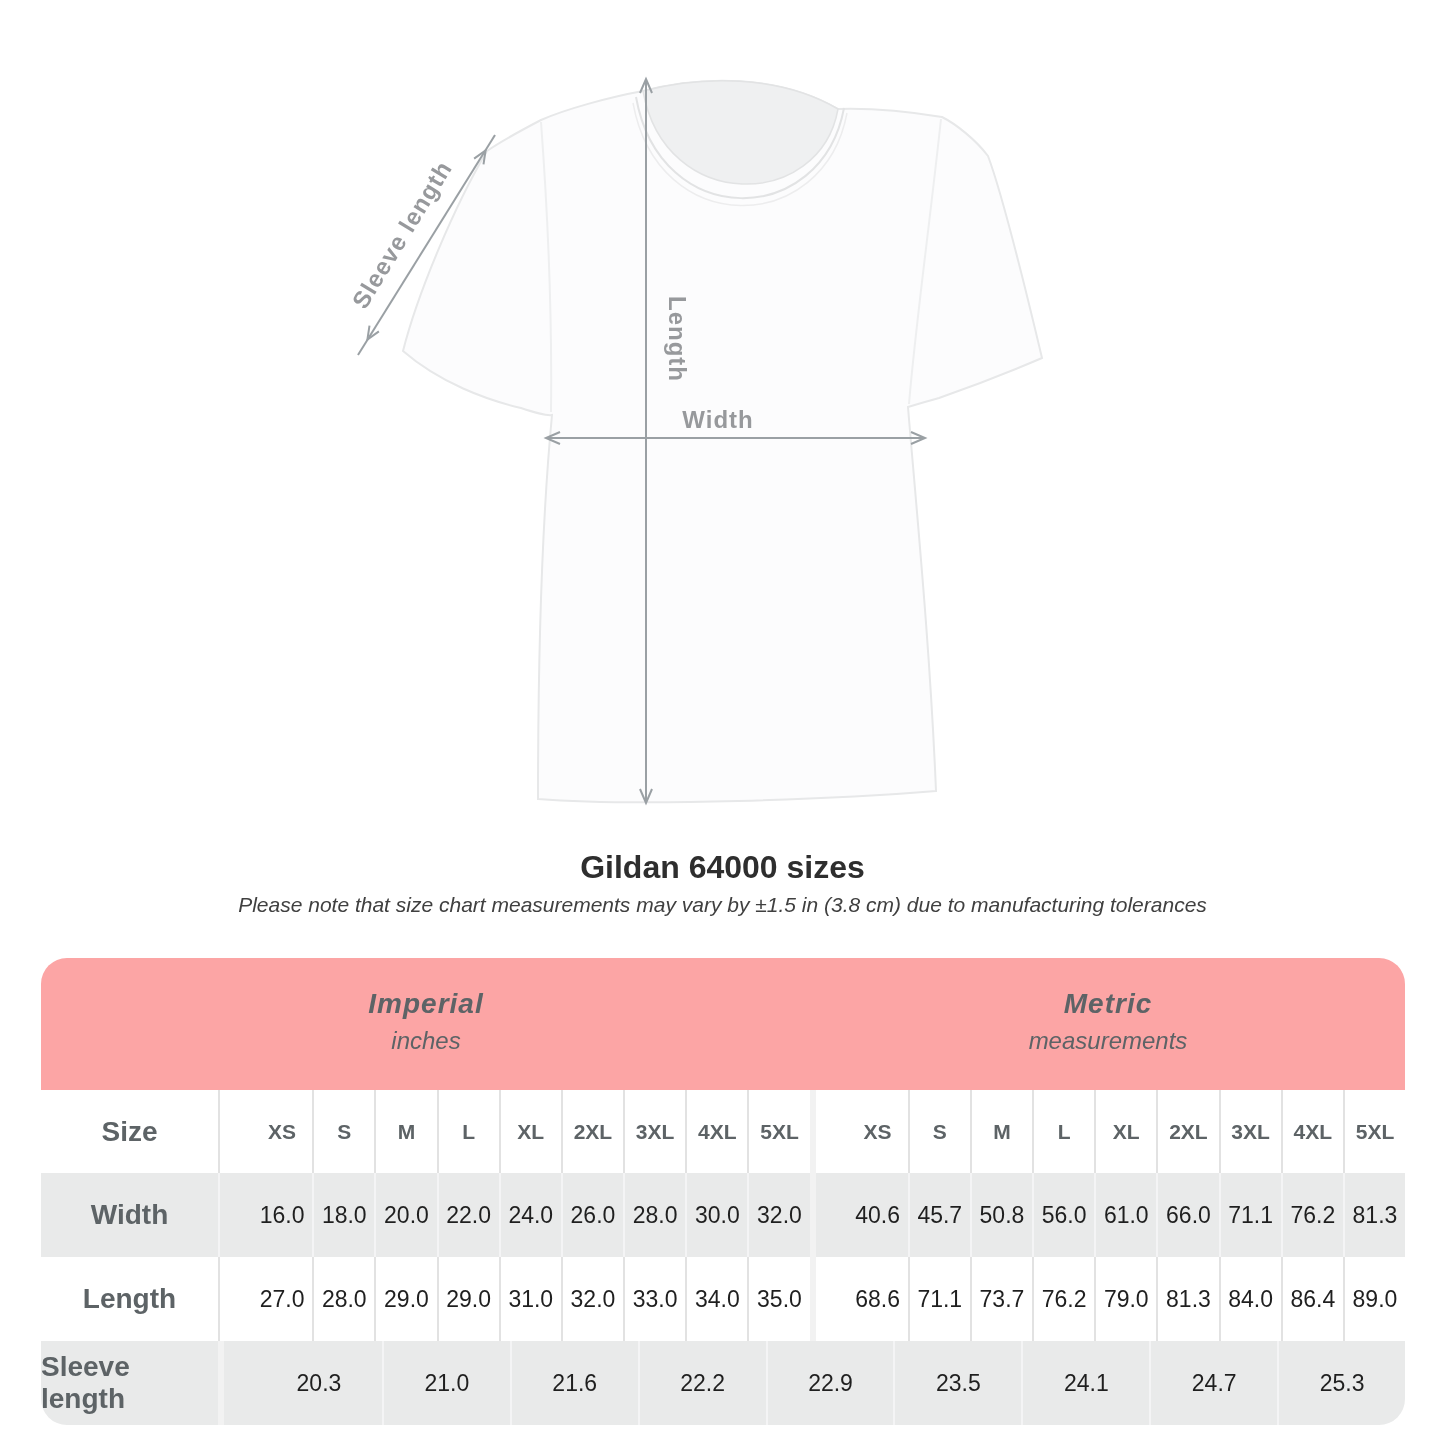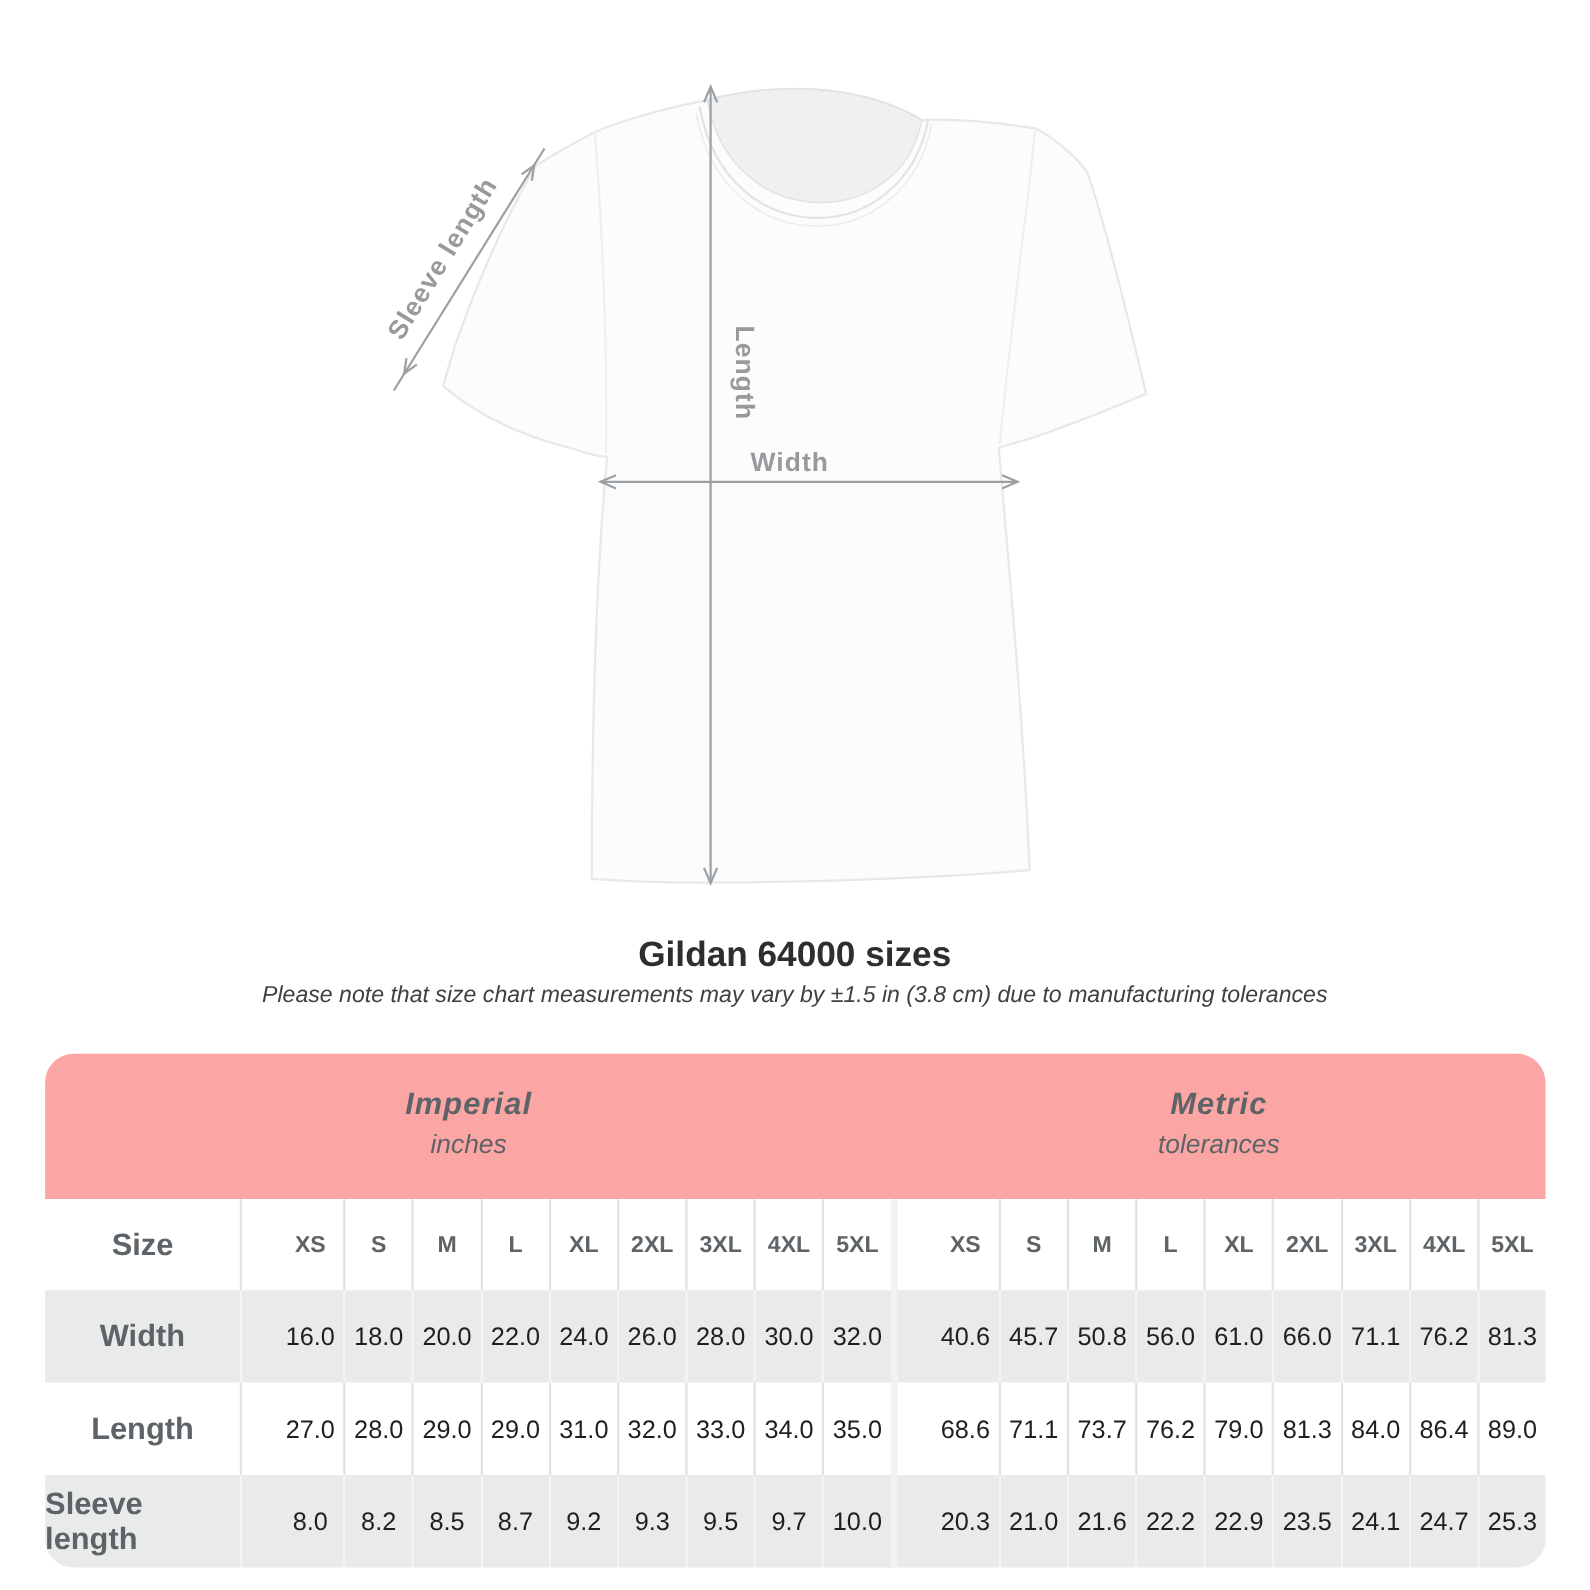--- a/index.html
+++ b/index.html
@@ -101,21 +101,21 @@
 
   <div class="table">
 
     <div class="thead">
       <div class="th th-left">
         <div class="uname">Imperial</div>
         <div class="uunit">inches</div>
       </div>
       <div class="th th-right">
         <div class="uname">Metric</div>
-        <div class="uunit">tolerances</div>
+        <div class="uunit">measurements</div>
       </div>
     </div>
 
     <div class="row white sizes">
       <div class="cell label">Size</div>
       <div class="cgroup">
           <div class="cell">XS</div>
           <div class="cell">S</div>
           <div class="cell">M</div>
           <div class="cell">L</div>
@@ -185,31 +185,20 @@
           <div class="cell">79.0</div>
           <div class="cell">81.3</div>
           <div class="cell">84.0</div>
           <div class="cell">86.4</div>
           <div class="cell">89.0</div>
         </div>
     </div>
 
     <div class="row gray vals last">
       <div class="cell label">Sleeve length</div>
-      <div class="cgroup">
-          <div class="cell">8.0</div>
-          <div class="cell">8.2</div>
-          <div class="cell">8.5</div>
-          <div class="cell">8.7</div>
-          <div class="cell">9.2</div>
-          <div class="cell">9.3</div>
-          <div class="cell">9.5</div>
-          <div class="cell">9.7</div>
-          <div class="cell">10.0</div>
-        </div>
       <div class="cgroup metric">
           <div class="cell">20.3</div>
           <div class="cell">21.0</div>
           <div class="cell">21.6</div>
           <div class="cell">22.2</div>
           <div class="cell">22.9</div>
           <div class="cell">23.5</div>
           <div class="cell">24.1</div>
           <div class="cell">24.7</div>
           <div class="cell">25.3</div>

